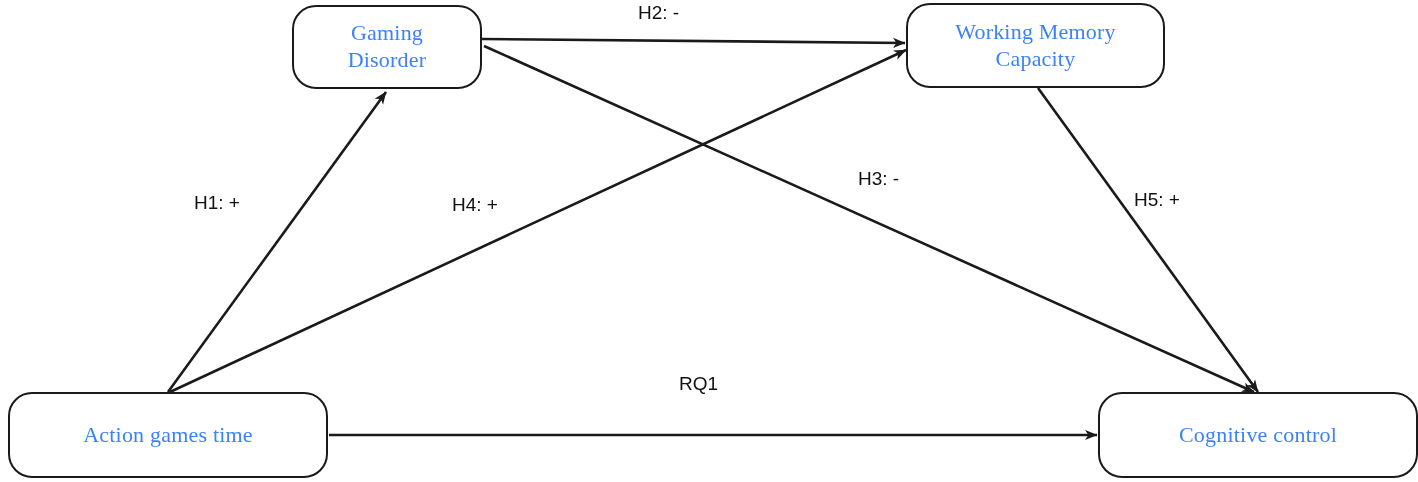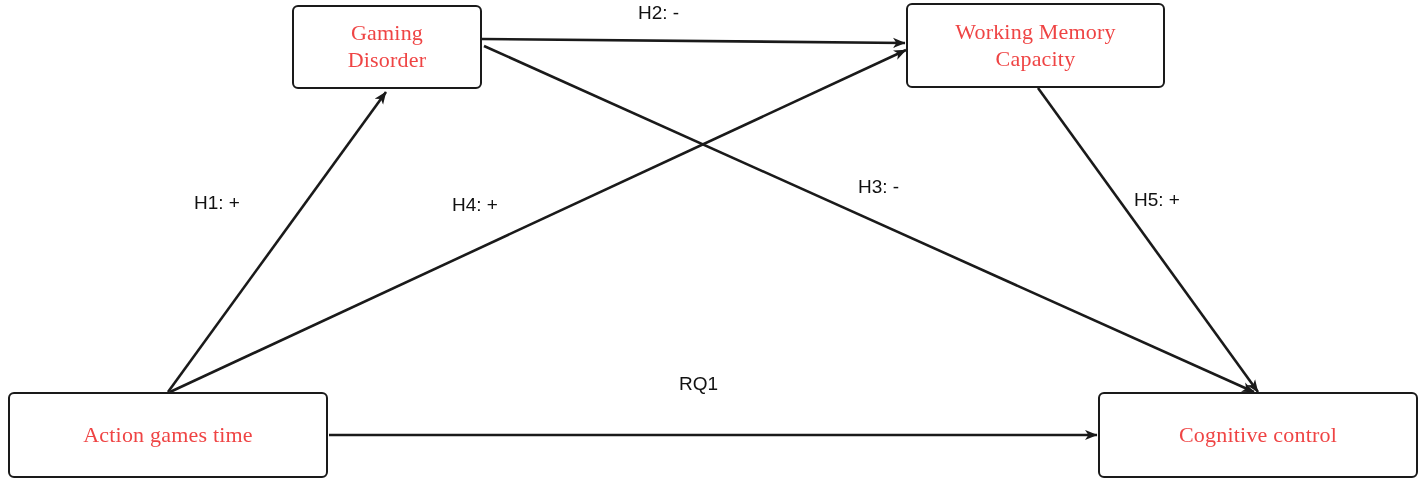--- a/index.html
+++ b/index.html
@@ -19,30 +19,30 @@
     position: absolute;
     top: 0;
     left: 0;
     width: 1418px;
     height: 482px;
   }
   .node-box {
     position: absolute;
     box-sizing: border-box;
     border: 2.5px solid #1a1a1a;
-    border-radius: 6px;
+    border-radius: 24px;
     background: #ffffff;
     display: flex;
     align-items: center;
     justify-content: center;
     text-align: center;
     font-family: "Liberation Serif", serif;
     font-size: 22px;
     line-height: 1.22;
-    color: #ef4444;
+    color: #3b82f6;
     letter-spacing: 0.2px;
     z-index: 3;
   }
   .node-label {
     display: block;
     white-space: pre-line;
     padding: 0 8px;
   }
   .edge-label {
     position: absolute;
@@ -94,21 +94,21 @@
   </div>
 
   <div class="node-box" style="left:1098px; top:392px; width:320px; height:86px;">
     <span class="node-label">Cognitive control</span>
   </div>
 
   <div class="edge-label" style="left:194px; top:192px;text-align:center;">H1: +</div>
 
   <div class="edge-label" style="left:638px; top:2px;">H2: -</div>
 
-  <div class="edge-label" style="left:858px; top:176px;">H3: -</div>
+  <div class="edge-label" style="left:858px; top:168px;">H3: -</div>
 
   <div class="edge-label" style="left:452px; top:194px;">H4: +</div>
 
   <div class="edge-label" style="left:1134px; top:189px;">H5: +</div>
 
   <div class="edge-label" style="left:679px; top:373px;text-align:center;">RQ1</div>
 
 </div>
 
 </body></html>

